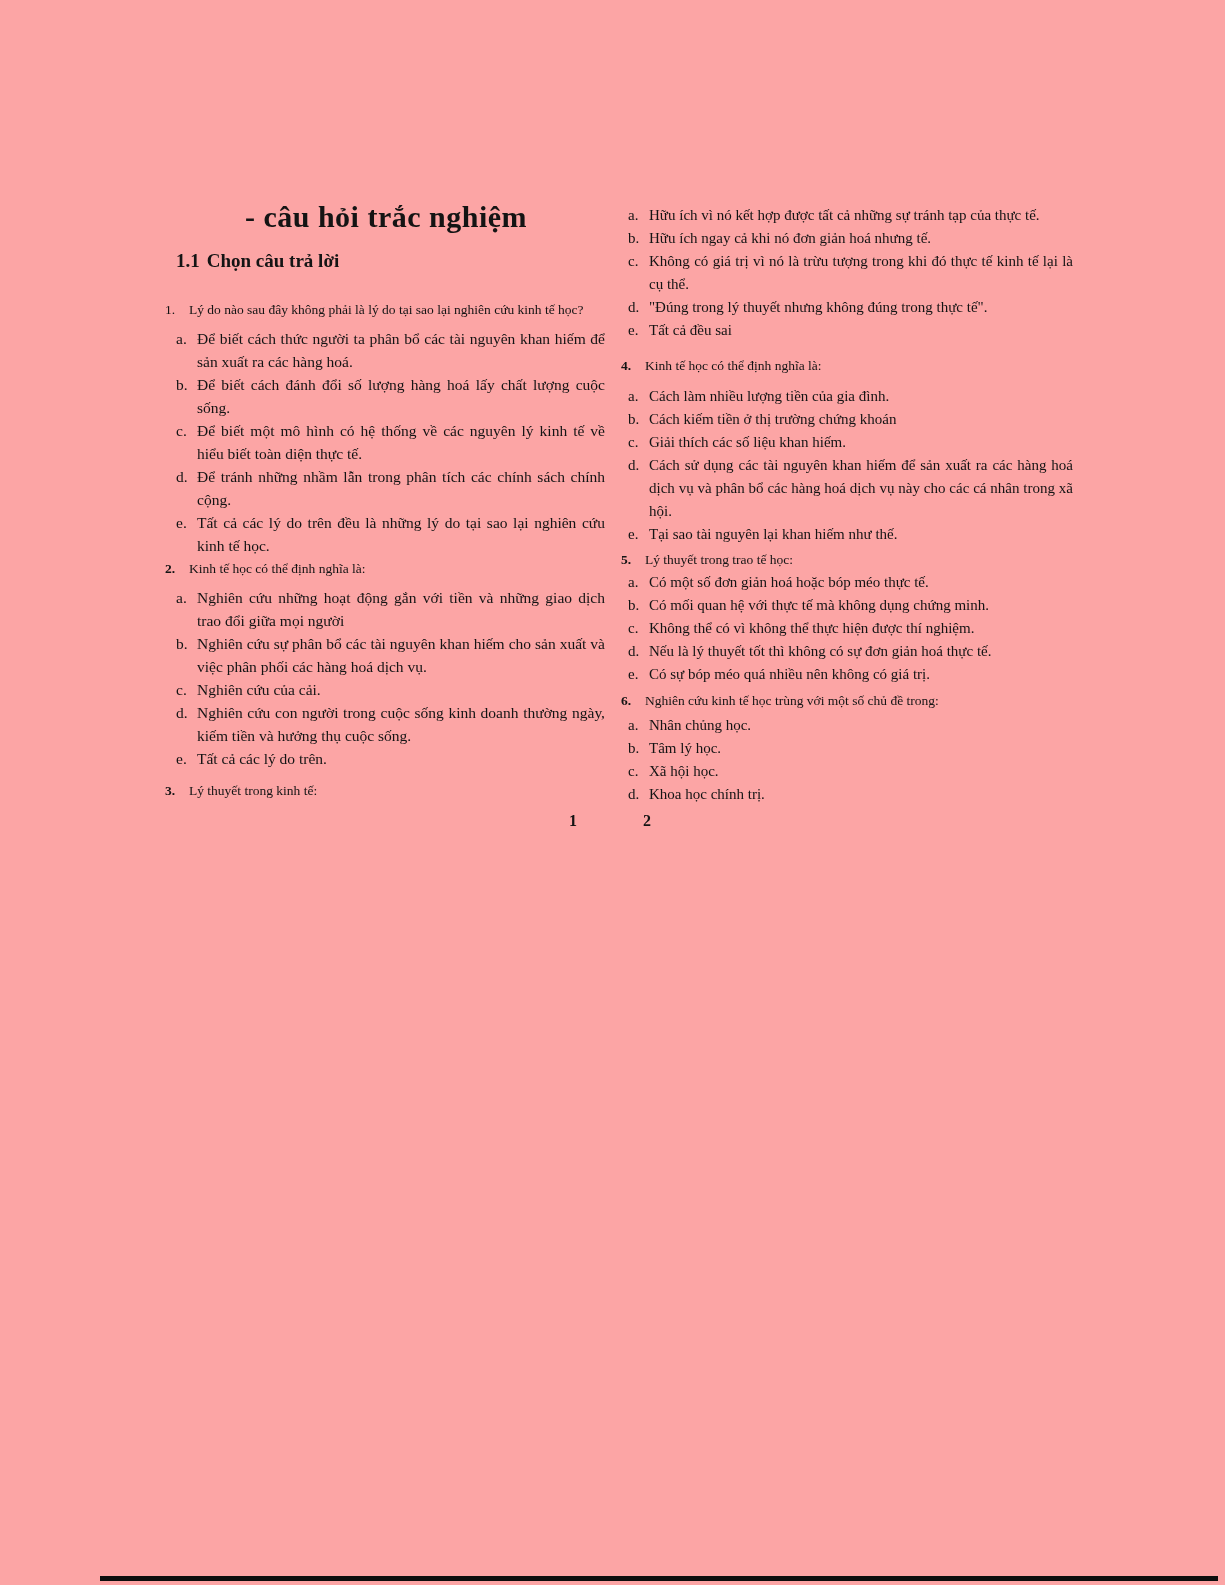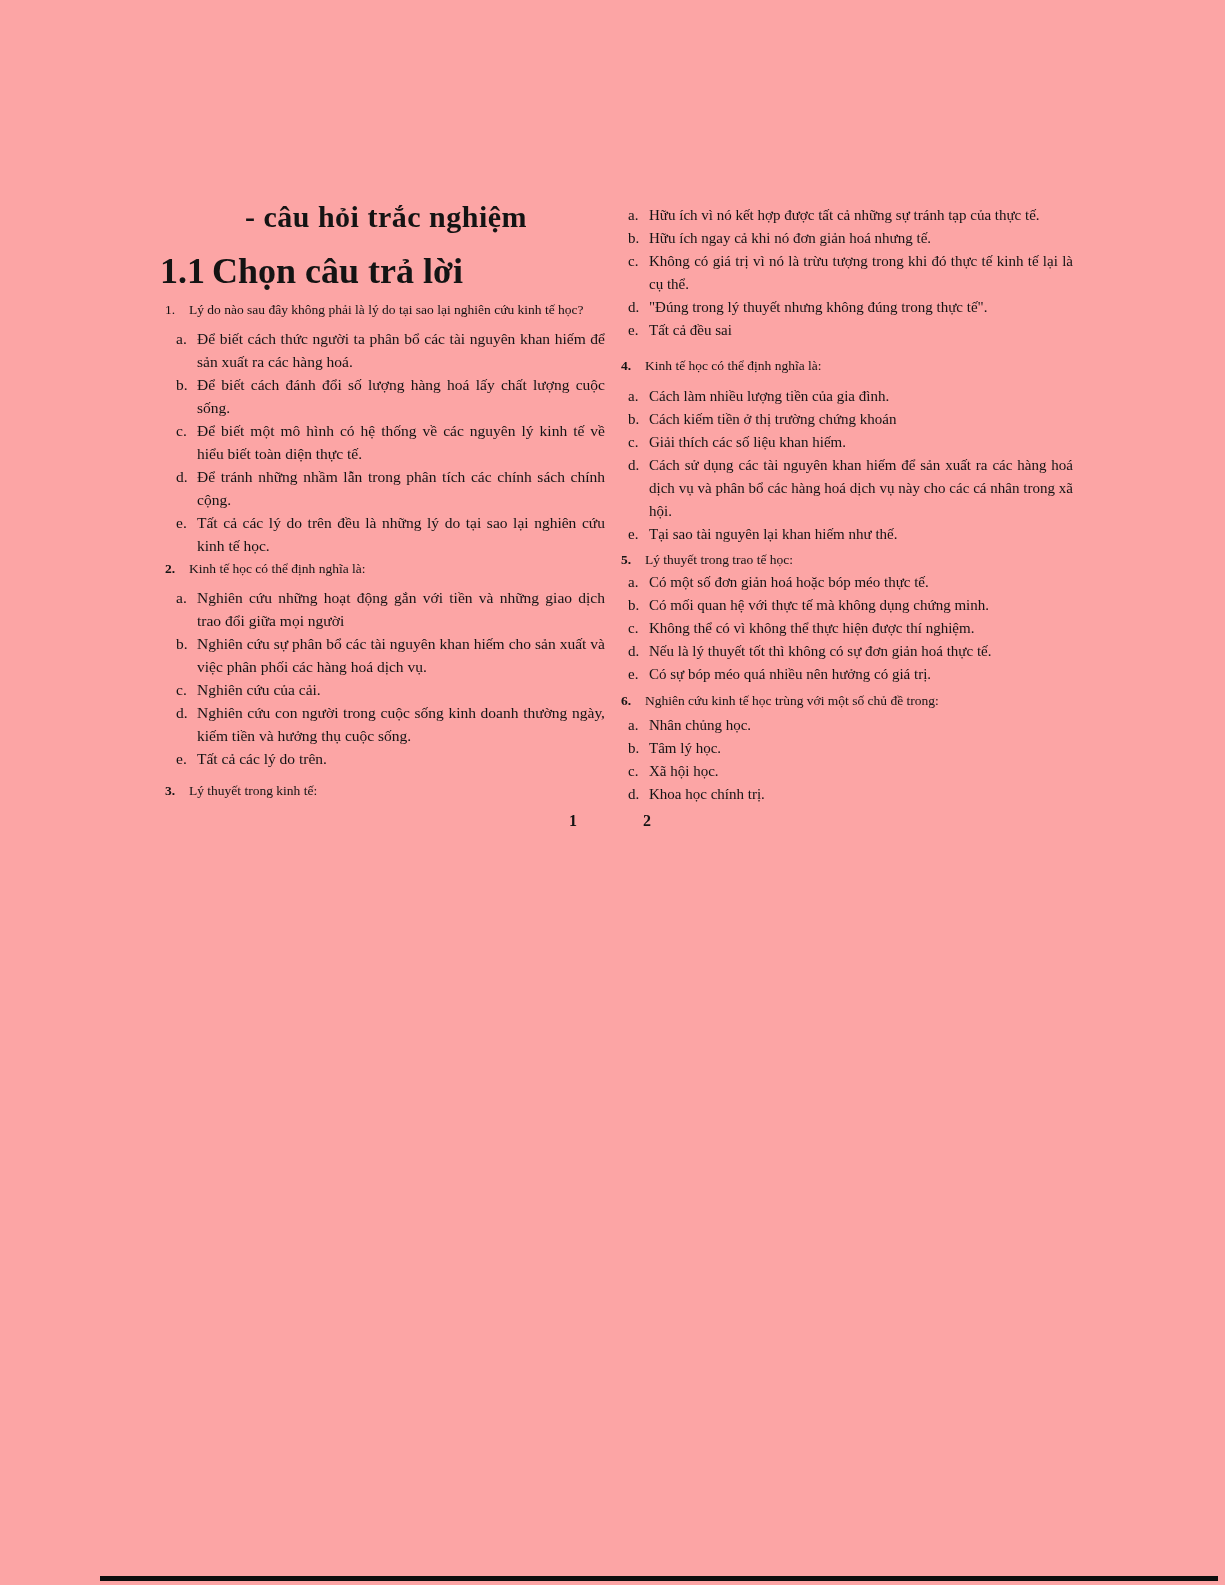--- a/index.html
+++ b/index.html
@@ -15,22 +15,22 @@
   .doc-title{
     position:absolute;
     left:160px; top:200px; width:452px;
     text-align:center;
     font-size:30px;
     font-weight:bold;
     letter-spacing:0.5px;
   }
   .section-heading{
     position:absolute;
-    left:160px; top:250px;
-    font-size:36px;
+    left:176px; top:250px;
+    font-size:19px;
     font-weight:bold;
   }
   .section-heading .sec-num{margin-right:7px;}
   .col{
     position:absolute;
     line-height:23px;
   }
   .col-left{ left:165px; top:298px; width:440px; font-size:15.5px; }
   .col-right{ left:621px; top:196px; width:452px; font-size:15px; }
   .q-header{
@@ -224,21 +224,21 @@
         <div class="option">
           <span class="opt-letter">c.</span>
           <span class="opt-text">Không thể có vì không thể thực hiện được thí nghiệm.</span>
         </div>
         <div class="option">
           <span class="opt-letter">d.</span>
           <span class="opt-text">Nếu là lý thuyết tốt thì không có sự đơn giản hoá thực tế.</span>
         </div>
         <div class="option">
           <span class="opt-letter">e.</span>
-          <span class="opt-text">Có sự bóp méo quá nhiều nên hưởng có giá trị.</span>
+          <span class="opt-text">Có sự bóp méo quá nhiều nên không có giá trị.</span>
         </div>
       </div>
     </div>
 
     <div class="question q6">
       <div class="q-header">
         <span class="q-num">6.</span>
         <span class="q-text">Nghiên cứu kinh tế học trùng với một số chủ đề trong:</span>
       </div>
       <div class="options">

